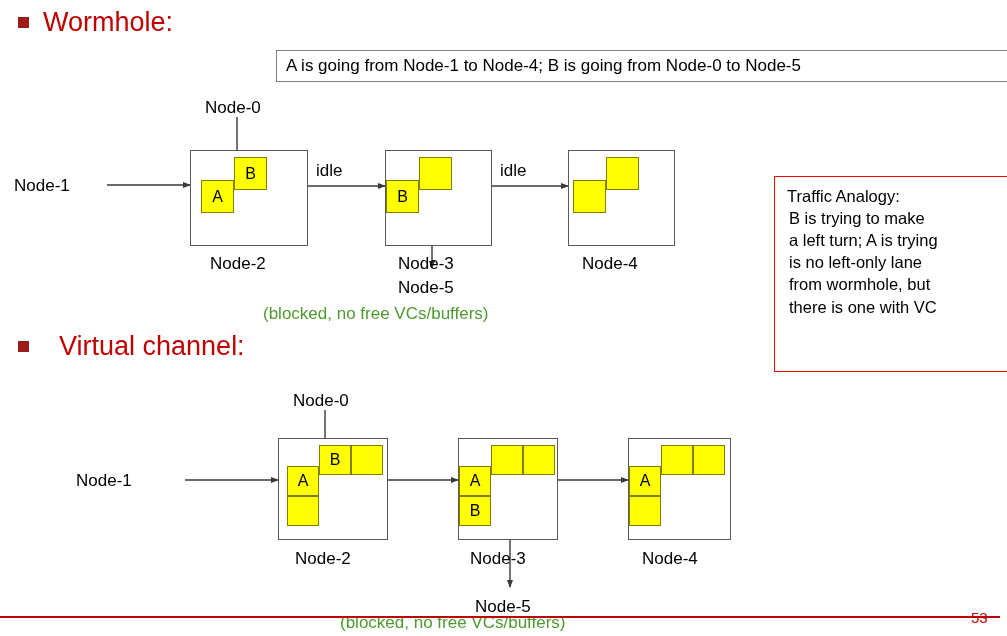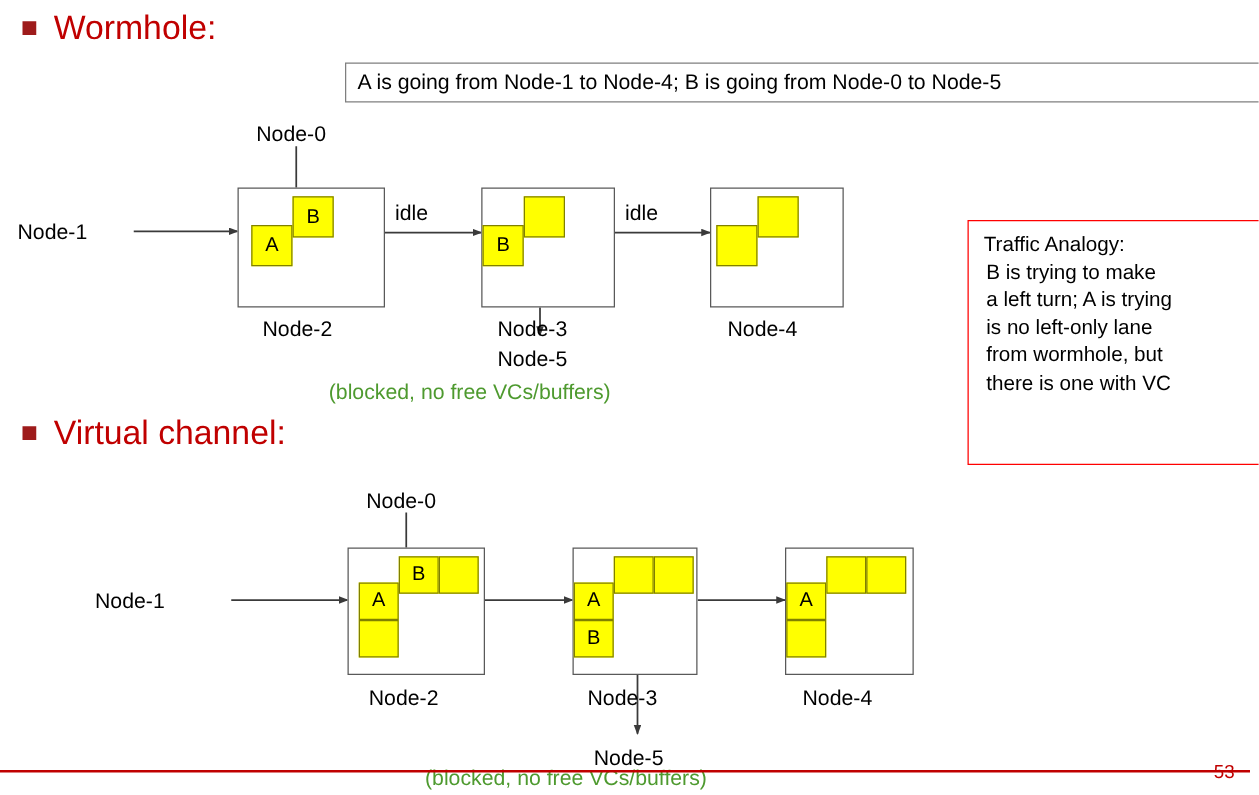--- a/index.html
+++ b/index.html
@@ -187,21 +187,21 @@
     <div class="cell" style="left:0px; top:29px; width:33px; height:33px;">B</div>
   </div>
   <div class="lbl" style="left:398px; top:255px;">Node-3</div>
 
   <div class="router" style="left:568px; top:150px; width:107px; height:96px;">
     <div class="cell blank" style="left:37px; top:6px; width:33px; height:33px;"></div>
     <div class="cell blank" style="left:4px; top:29px; width:33px; height:33px;"></div>
   </div>
   <div class="lbl" style="left:582px; top:255px;">Node-4</div>
 
-  <div class="bullet-row" style="left:18px; top:333px;">
+  <div class="bullet-row" style="left:18px; top:333px;gap:16px;">
     <span class="bullet-square"></span>
     <span class="bullet-text">Virtual channel:</span>
   </div>
 
   <svg class="wires">
 
     <line class="wire-dark" x1="185" y1="480" x2="278" y2="480" marker-end="url(#ah)"></line>
 
     <line class="wire-dark" x1="325" y1="410" x2="325" y2="446" marker-end="url(#ah)"></line>
 

